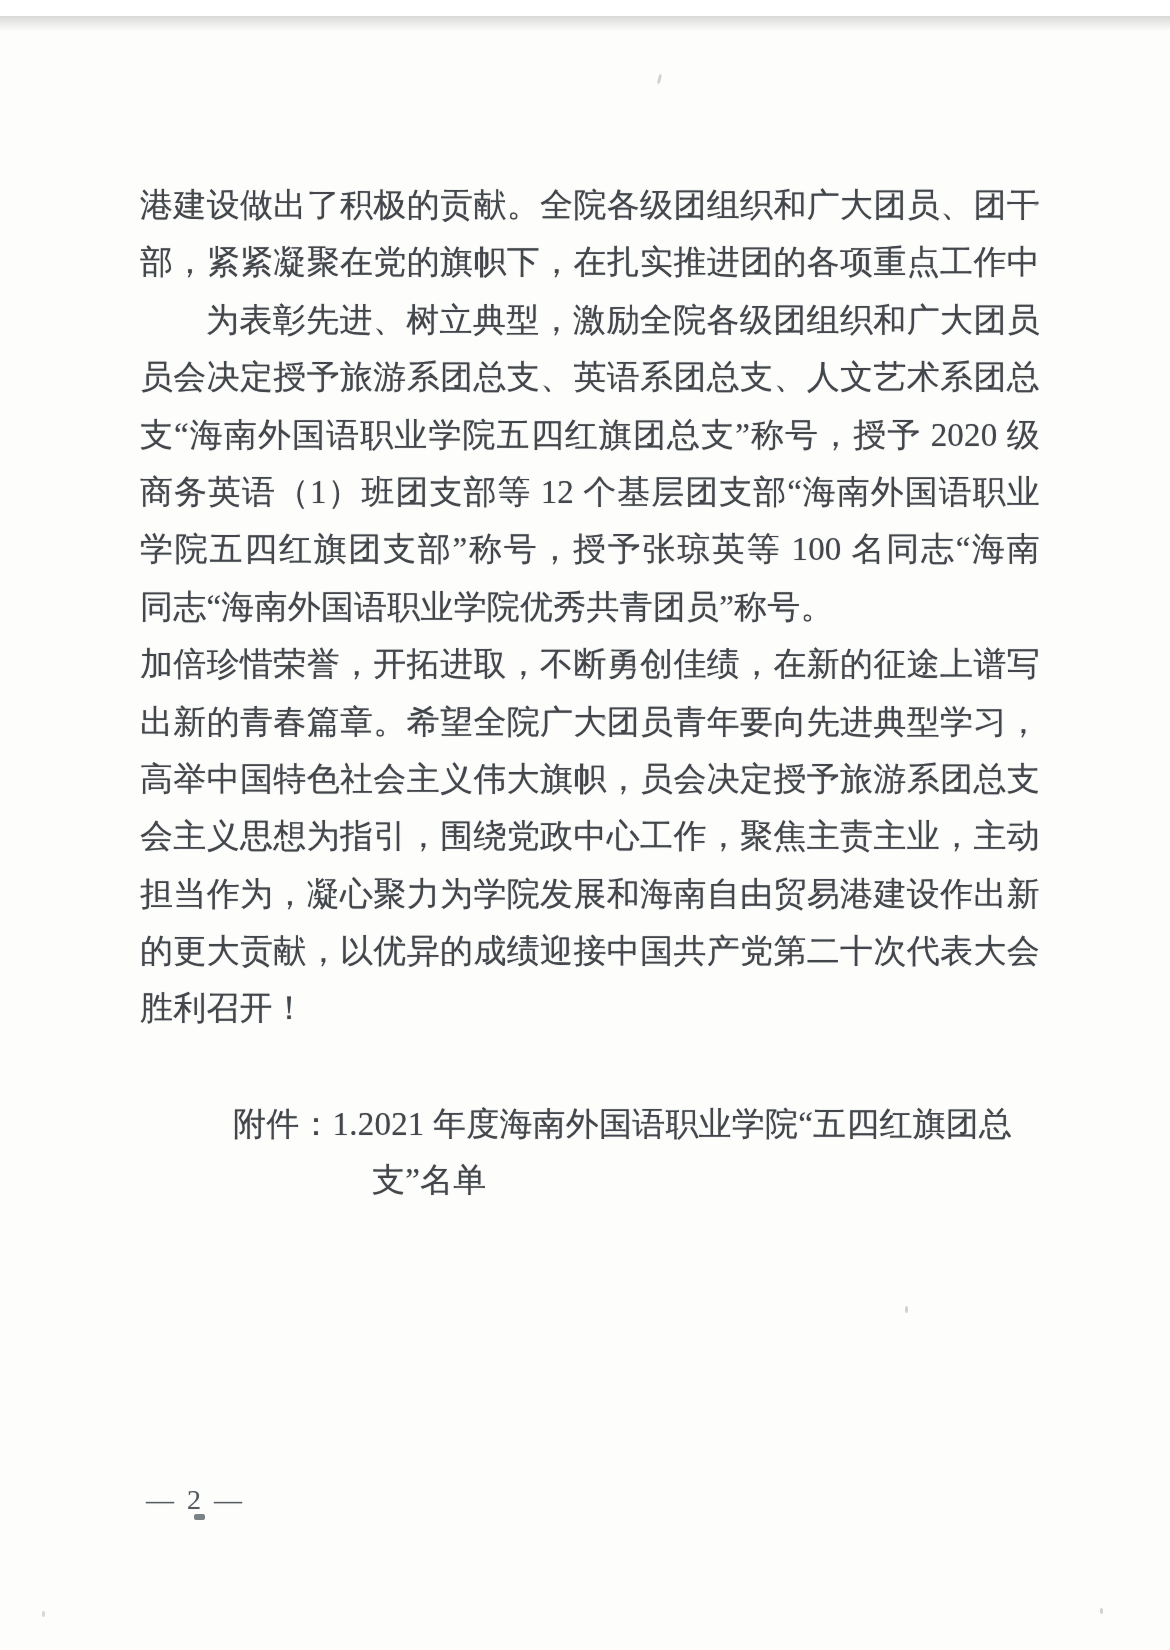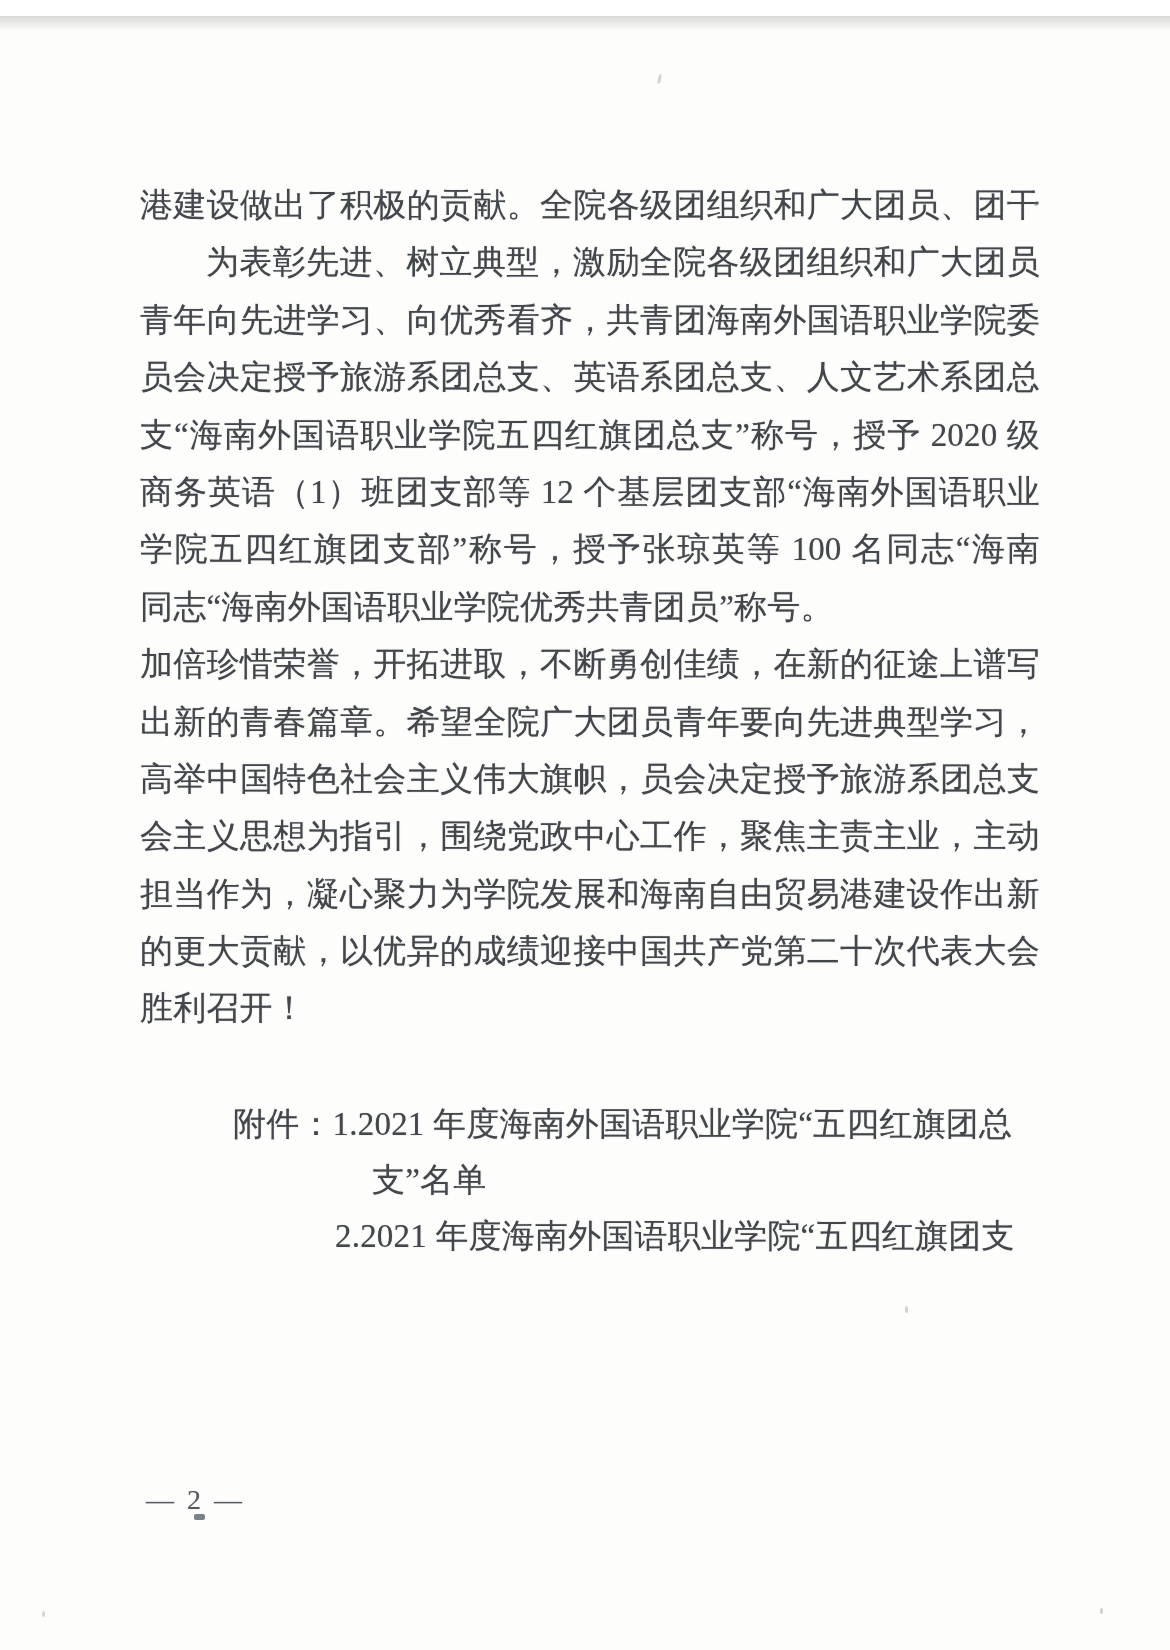--- a/index.html
+++ b/index.html
@@ -87,41 +87,40 @@
 </head>
 <body>
 
 <div class="page">
 
   <div class="scan-edge-top"></div>
 
   <div class="content">
 
     <div class="line fill">港建设做出了积极的贡献。全院各级团组织和广大团员、团干</div>
+    <div class="line fill">部，紧紧凝聚在党的旗帜下，在扎实推进团的各项重点工作中</div>
 
     <div class="line fill indent">为表彰先进、树立典型，激励全院各级团组织和广大团员</div>
-    <div class="line fill">青年向先进学习、向优秀看齐，共青团海南外国语职业学院委</div>
     <div class="line fill">员会决定授予旅游系团总支、英语系团总支、人文艺术系团总</div>
     <div class="line fill">支“海南外国语职业学院五四红旗团总支”称号，授予 2020 级</div>
     <div class="line fill">商务英语（1）班团支部等 12 个基层团支部“海南外国语职业</div>
     <div class="line fill">学院五四红旗团支部”称号，授予张琼英等 100 名同志“海南</div>
     <div class="line">同志“海南外国语职业学院优秀共青团员”称号。</div>
 
     <div class="line fill">加倍珍惜荣誉，开拓进取，不断勇创佳绩，在新的征途上谱写</div>
     <div class="line fill">出新的青春篇章。希望全院广大团员青年要向先进典型学习，</div>
     <div class="line fill">高举中国特色社会主义伟大旗帜，员会决定授予旅游系团总支</div>
     <div class="line fill">会主义思想为指引，围绕党政中心工作，聚焦主责主业，主动</div>
     <div class="line fill">担当作为，凝心聚力为学院发展和海南自由贸易港建设作出新</div>
     <div class="line fill">的更大贡献，以优异的成绩迎接中国共产党第二十次代表大会</div>
     <div class="line">胜利召开！</div>
 
     <div class="attachment">
       <div class="line attach-l1">附件：1.2021 年度海南外国语职业学院“五四红旗团总</div>
       <div class="line attach-l2">支”名单</div>
-      <div class="line attach-l3">2.2021 年度海南外国语职业学院“五四红旗团支</div>
     </div>
 
   </div>
 
   <div class="page-number">— 2 —</div>
 
   <div class="speck a"></div>
   <div class="speck b"></div>
   <div class="speck c"></div>
   <div class="speck d"></div>

